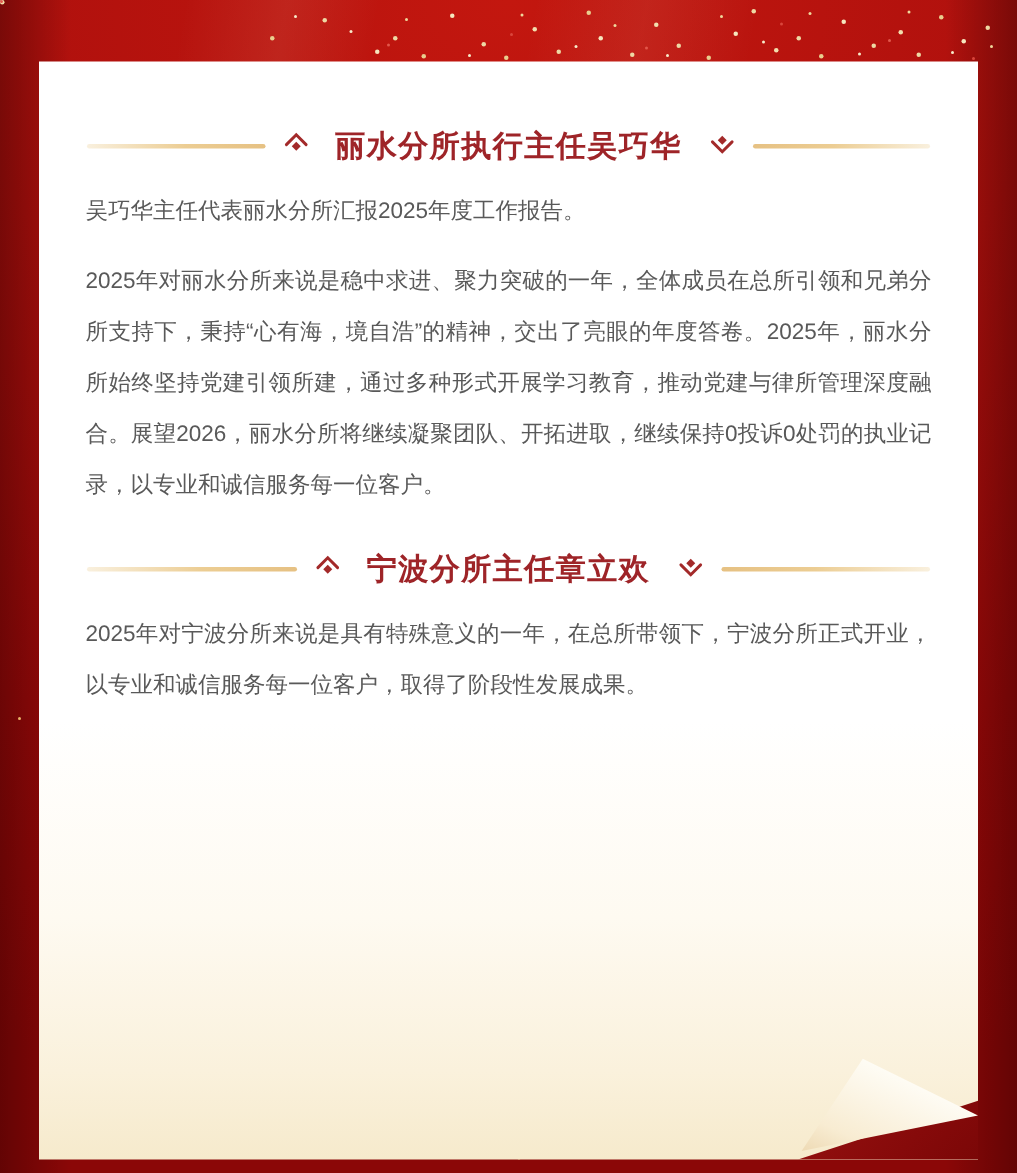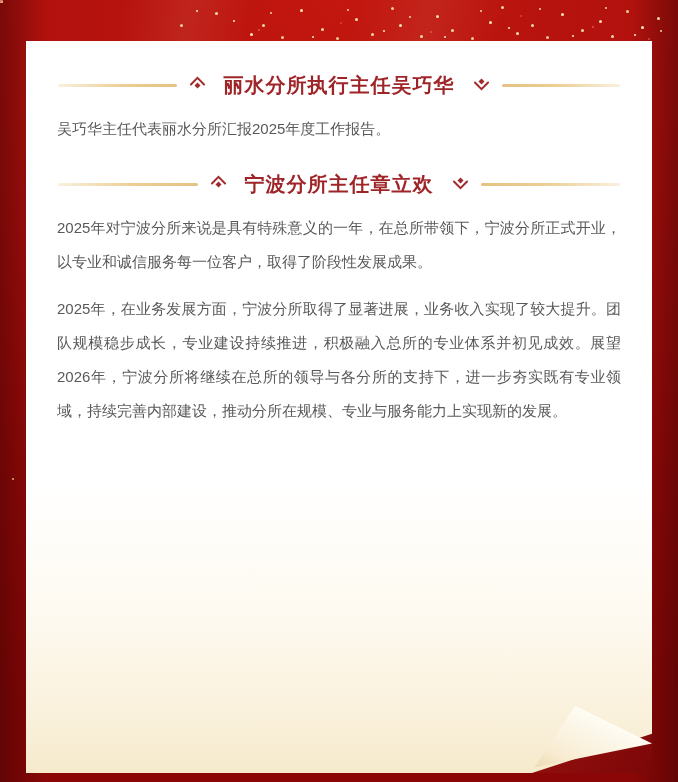--- a/index.html
+++ b/index.html
@@ -45,21 +45,21 @@
     box-shadow: 258px 29px #E2574B, 340px 22px #D9463C, 430px 31px #E2574B,
       520px 15px #D9463C, 592px 26px #E2574B, 648px 38px #D9463C;
   }
   
   .card{
     position:absolute;left:26px;top:41px;width:626px;height:732px;
     background:linear-gradient(180deg,#FFFFFF 0%,#FFFFFF 60%,#FEFAF1 78%,#FAF1DC 92%,#F6EACC 100%);
   }
   .card-inner{padding:27px 31px 0;}
   
-  .heading{display:flex;align-items:center;gap:12px;margin:4px 1px 13px;}
+  .heading{display:flex;align-items:center;gap:12px;margin:16px 1px 13px;}
   .section + .section .heading{margin-top:25px;}
   .h-line{flex:1;height:3px;border-radius:2px;}
   .h-line.left{background:linear-gradient(to right,#F9F0DE 0%,#ECCD93 55%,#E6C183 100%);}
   .h-line.right{background:linear-gradient(to left,#F9F0DE 0%,#ECCD93 55%,#E6C183 100%);}
   .h-title{font-size:20px;font-weight:700;color:#9E2428;letter-spacing:1px;white-space:nowrap;padding:0 6px;}
   .ornament{color:#A32A2A;display:block;flex:0 0 auto;}
   
   .para{margin:0 0 13px;font-size:15px;line-height:34px;color:#595959;
     text-align:justify;text-justify:inter-ideograph;}
   
@@ -95,20 +95,21 @@
       <span class="ornament">
         <svg width="17" height="15" viewBox="0 0 18 16" aria-hidden="true">
           <polygon points="9,2.6 12.2,5.8 9,9 5.8,5.8" fill="currentColor"></polygon>
           <path d="M2 7 L9 14 L16 7" fill="none" stroke="currentColor" stroke-width="2.1" stroke-linecap="round"></path>
         </svg>
       </span>
       <span class="h-line right"></span>
     </div>
     <div>
           <p class="para">吴巧华主任代表丽水分所汇报2025年度工作报告。</p>
+          <p class="para">2025年对丽水分所来说是稳中求进、聚力突破的一年，全体成员在总所引领和兄弟分所支持下，秉持“心有海，境自浩”的精神，交出了亮眼的年度答卷。2025年，丽水分所始终坚持党建引领所建，通过多种形式开展学习教育，推动党建与律所管理深度融合。展望2026，丽水分所将继续凝聚团队、开拓进取，继续保持0投诉0处罚的执业记录，以专业和诚信服务每一位客户。</p>
         </div>
   </section>
 
   <section class="section">
     <div class="heading">
       <span class="h-line left"></span>
       <span class="ornament">
         <svg width="17" height="15" viewBox="0 0 18 16" aria-hidden="true">
           <path d="M2 9 L9 2 L16 9" fill="none" stroke="currentColor" stroke-width="2.1" stroke-linecap="round"></path>
           <polygon points="9,7 12.2,10.2 9,13.4 5.8,10.2" fill="currentColor"></polygon>
@@ -118,21 +119,20 @@
       <span class="ornament">
         <svg width="17" height="15" viewBox="0 0 18 16" aria-hidden="true">
           <polygon points="9,2.6 12.2,5.8 9,9 5.8,5.8" fill="currentColor"></polygon>
           <path d="M2 7 L9 14 L16 7" fill="none" stroke="currentColor" stroke-width="2.1" stroke-linecap="round"></path>
         </svg>
       </span>
       <span class="h-line right"></span>
     </div>
     <div>
           <p class="para">2025年对宁波分所来说是具有特殊意义的一年，在总所带领下，宁波分所正式开业，以专业和诚信服务每一位客户，取得了阶段性发展成果。</p>
-          <p class="para">2025年，在业务发展方面，宁波分所取得了显著进展，业务收入实现了较大提升。团队规模稳步成长，专业建设持续推进，积极融入总所的专业体系并初见成效。展望2026年，宁波分所将继续在总所的领导与各分所的支持下，进一步夯实既有专业领域，持续完善内部建设，推动分所在规模、专业与服务能力上实现新的发展。</p>
         </div>
   </section>
 </div>
   <div class="curl-box">
     <div class="curl-under"></div>
     <div class="curl-fold"></div>
   </div>
 </div>
 
 </body></html>

